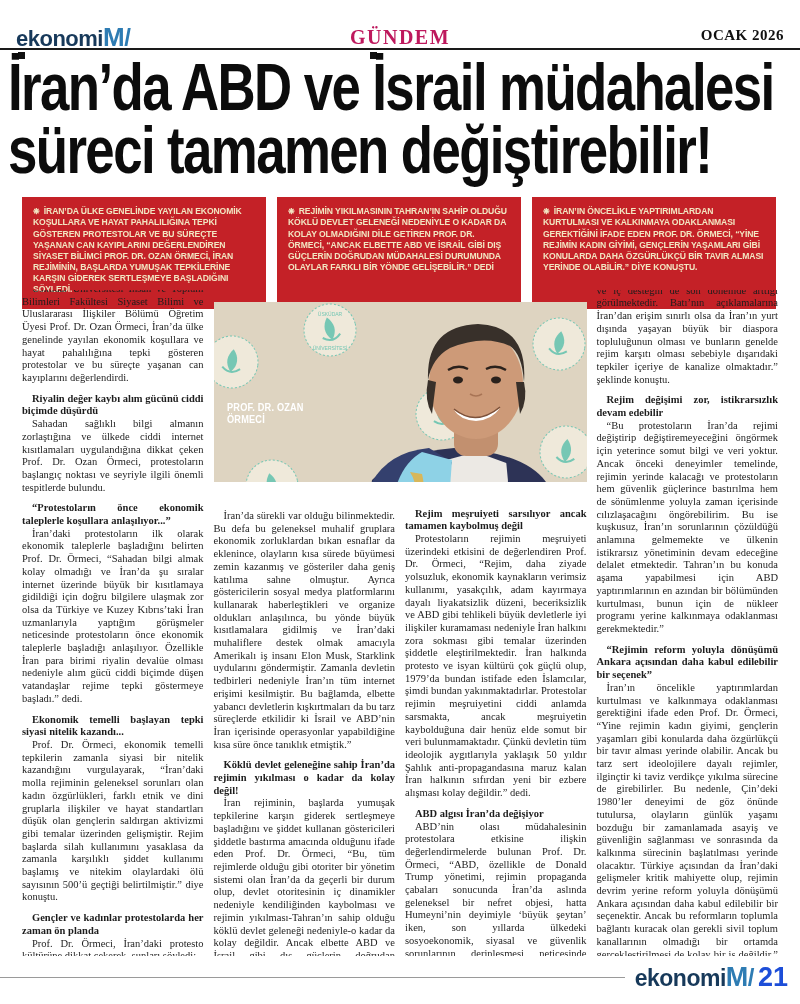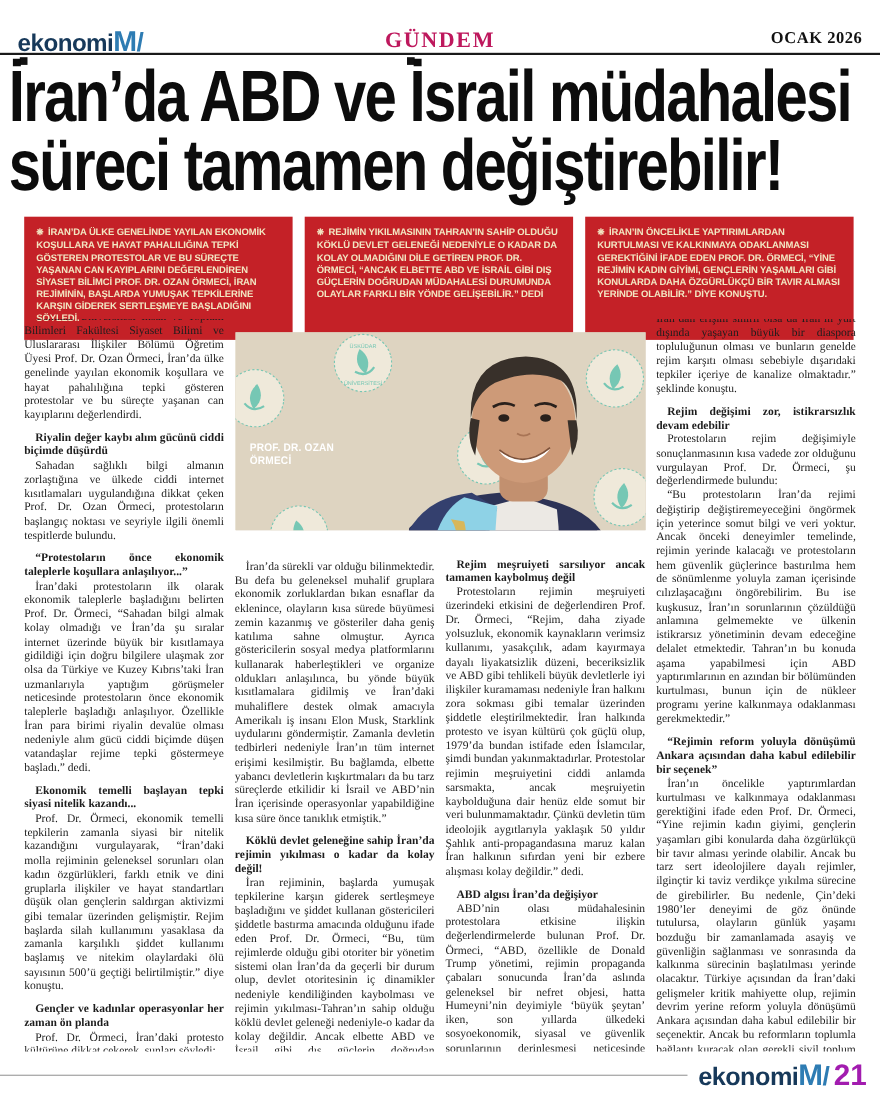--- a/index.html
+++ b/index.html
@@ -45,21 +45,21 @@
   .photo svg{display:block;}
   .photo-caption{position:absolute;left:13px;bottom:56px;color:#fff;
     font-family:"Liberation Sans",sans-serif;font-weight:700;font-size:10px;line-height:1.2;
     letter-spacing:.2px;transform:scaleX(.92);transform-origin:0 50%;}
   
   .footer{position:absolute;left:0;top:962px;width:788px;display:flex;align-items:center;}
   .footer-rule{flex:1;height:1px;background:#9a9a9a;margin-right:10px;}
   .footer .brand .bmain{font-size:23px;}
   .footer .brand .bM{font-size:27px;}
   .page-number{font-family:"Liberation Sans",sans-serif;font-weight:700;font-size:27px;
-    color:#a21caf;margin-left:4px;}
+    color:#1d4ed8;margin-left:4px;}
 </style>
 </head>
 <body>
 
 <div class="page">
 
   <div class="masthead">
     <div class="brand"><span class="bmain">ekonomi</span><span class="bM">M</span><span class="bslash">/</span></div>
     <div class="section-title">GÜNDEM</div>
     <div class="issue-date">OCAK 2026</div>
@@ -81,38 +81,37 @@
 
   <div class="cols">
     <div class="col">
         <div class="para">Üsküdar Üniversitesi İnsan ve Toplum Bilimleri Fakültesi Siyaset Bilimi ve Uluslararası İlişkiler Bölümü Öğretim Üyesi Prof. Dr. Ozan Örmeci, İran’da ülke genelinde yayılan ekonomik koşullara ve hayat pahalılığına tepki gösteren protestolar ve bu süreçte yaşanan can kayıplarını değerlendirdi.</div>
         <div class="subhead">Riyalin değer kaybı alım gücünü ciddi biçimde düşürdü</div>
         <div class="para">Sahadan sağlıklı bilgi almanın zorlaştığına ve ülkede ciddi internet kısıtlamaları uygulandığına dikkat çeken Prof. Dr. Ozan Örmeci, protestoların başlangıç noktası ve seyriyle ilgili önemli tespitlerde bulundu.</div>
         <div class="subhead">“Protestoların önce ekonomik taleplerle koşullara anlaşılıyor...”</div>
         <div class="para">İran’daki protestoların ilk olarak ekonomik taleplerle başladığını belirten Prof. Dr. Örmeci, “Sahadan bilgi almak kolay olmadığı ve İran’da şu sıralar internet üzerinde büyük bir kısıtlamaya gidildiği için doğru bilgilere ulaşmak zor olsa da Türkiye ve Kuzey Kıbrıs’taki İran uzmanlarıyla yaptığım görüşmeler neticesinde protestoların önce ekonomik taleplerle başladığı anlaşılıyor. Özellikle İran para birimi riyalin devalüe olması nedeniyle alım gücü ciddi biçimde düşen vatandaşlar rejime tepki göstermeye başladı.” dedi.</div>
         <div class="subhead">Ekonomik temelli başlayan tepki siyasi nitelik kazandı...</div>
         <div class="para">Prof. Dr. Örmeci, ekonomik temelli tepkilerin zamanla siyasi bir nitelik kazandığını vurgulayarak, “İran’daki molla rejiminin geleneksel sorunları olan kadın özgürlükleri, farklı etnik ve dini gruplarla ilişkiler ve hayat standartları düşük olan gençlerin saldırgan aktivizmi gibi temalar üzerinden gelişmiştir. Rejim başlarda silah kullanımını yasaklasa da zamanla karşılıklı şiddet kullanımı başlamış ve nitekim olaylardaki ölü sayısının 500’ü geçtiği belirtilmiştir.” diye konuştu.</div>
-        <div class="subhead">Gençler ve kadınlar operasyonlar her zaman ön planda</div>
+        <div class="subhead">Gençler ve kadınlar protestolarda her zaman ön planda</div>
         <div class="para">Prof. Dr. Örmeci, İran’daki protesto kültürüne dikkat çekerek, şunları söyledi:</div>
       </div>
     <div class="col pad-photo">
         <div class="para">İran’da sürekli var olduğu bilinmektedir. Bu defa bu geleneksel muhalif gruplara ekonomik zorluklardan bıkan esnaflar da eklenince, olayların kısa sürede büyümesi zemin kazanmış ve gösteriler daha geniş katılıma sahne olmuştur. Ayrıca göstericilerin sosyal medya platformlarını kullanarak haberleştikleri ve organize oldukları anlaşılınca, bu yönde büyük kısıtlamalara gidilmiş ve İran’daki muhaliflere destek olmak amacıyla Amerikalı iş insanı Elon Musk, Starklink uydularını göndermiştir. Zamanla devletin tedbirleri nedeniyle İran’ın tüm internet erişimi kesilmiştir. Bu bağlamda, elbette yabancı devletlerin kışkırtmaları da bu tarz süreçlerde etkilidir ki İsrail ve ABD’nin İran içerisinde operasyonlar yapabildiğine kısa süre önce tanıklık etmiştik.”</div>
         <div class="subhead">Köklü devlet geleneğine sahip İran’da rejimin yıkılması o kadar da kolay değil!</div>
         <div class="para">İran rejiminin, başlarda yumuşak tepkilerine karşın giderek sertleşmeye başladığını ve şiddet kullanan göstericileri şiddetle bastırma amacında olduğunu ifade eden Prof. Dr. Örmeci, “Bu, tüm rejimlerde olduğu gibi otoriter bir yönetim sistemi olan İran’da da geçerli bir durum olup, devlet otoritesinin iç dinamikler nedeniyle kendiliğinden kaybolması ve rejimin yıkılması-Tahran’ın sahip olduğu köklü devlet geleneği nedeniyle-o kadar da kolay değildir. Ancak elbette ABD ve İsrail gibi dış güçlerin doğrudan müdahalesi durumunda olaylar farklı bir yönde gelişebilir.” ifadesinde bulundu.</div>
       </div>
     <div class="col pad-photo">
         <div class="subhead">Rejim meşruiyeti sarsılıyor ancak tamamen kaybolmuş değil</div>
         <div class="para">Protestoların rejimin meşruiyeti üzerindeki etkisini de değerlendiren Prof. Dr. Örmeci, “Rejim, daha ziyade yolsuzluk, ekonomik kaynakların verimsiz kullanımı, yasakçılık, adam kayırmaya dayalı liyakatsizlik düzeni, beceriksizlik ve ABD gibi tehlikeli büyük devletlerle iyi ilişkiler kuramaması nedeniyle İran halkını zora sokması gibi temalar üzerinden şiddetle eleştirilmektedir. İran halkında protesto ve isyan kültürü çok güçlü olup, 1979’da bundan istifade eden İslamcılar, şimdi bundan yakınmaktadırlar. Protestolar rejimin meşruiyetini ciddi anlamda sarsmakta, ancak meşruiyetin kaybolduğuna dair henüz elde somut bir veri bulunmamaktadır. Çünkü devletin tüm ideolojik aygıtlarıyla yaklaşık 50 yıldır Şahlık anti-propagandasına maruz kalan İran halkının sıfırdan yeni bir ezbere alışması kolay değildir.” dedi.</div>
         <div class="subhead">ABD algısı İran’da değişiyor</div>
         <div class="para">ABD’nin olası müdahalesinin protestolara etkisine ilişkin değerlendirmelerde bulunan Prof. Dr. Örmeci, “ABD, özellikle de Donald Trump yönetimi, rejimin propaganda çabaları sonucunda İran’da aslında geleneksel bir nefret objesi, hatta Humeyni’nin deyimiyle ‘büyük şeytan’ iken, son yıllarda ülkedeki sosyoekonomik, siyasal ve güvenlik sorunlarının derinleşmesi neticesinde özellikle gençlerin sıcak baktığı bir dış güç haline gelmeye başlamıştır. Keza devrik Şah Pehle-</div>
       </div>
     <div class="col">
         <div class="para">vi’nin oğlu Rıza Pehlevi’ye verilen dış ve iç desteğin de son dönemde arttığı görülmektedir. Batı’nın açıklamalarına İran’dan erişim sınırlı olsa da İran’ın yurt dışında yaşayan büyük bir diaspora topluluğunun olması ve bunların genelde rejim karşıtı olması sebebiyle dışarıdaki tepkiler içeriye de kanalize olmaktadır.” şeklinde konuştu.</div>
         <div class="subhead">Rejim değişimi zor, istikrarsızlık devam edebilir</div>
-        <div class="para">Protestoların rejim değişimiyle sonuçlanmasının kısa vadede zor olduğunu vurgulayan Prof. Dr. Örmeci, şu değerlendirmede bulundu:</div>
         <div class="para">“Bu protestoların İran’da rejimi değiştirip değiştiremeyeceğini öngörmek için yeterince somut bilgi ve veri yoktur. Ancak önceki deneyimler temelinde, rejimin yerinde kalacağı ve protestoların hem güvenlik güçlerince bastırılma hem de sönümlenme yoluyla zaman içerisinde cılızlaşacağını öngörebilirim. Bu ise kuşkusuz, İran’ın sorunlarının çözüldüğü anlamına gelmemekte ve ülkenin istikrarsız yönetiminin devam edeceğine delalet etmektedir. Tahran’ın bu konuda aşama yapabilmesi için ABD yaptırımlarının en azından bir bölümünden kurtulması, bunun için de nükleer programı yerine kalkınmaya odaklanması gerekmektedir.”</div>
         <div class="subhead">“Rejimin reform yoluyla dönüşümü Ankara açısından daha kabul edilebilir bir seçenek”</div>
         <div class="para">İran’ın öncelikle yaptırımlardan kurtulması ve kalkınmaya odaklanması gerektiğini ifade eden Prof. Dr. Örmeci, “Yine rejimin kadın giyimi, gençlerin yaşamları gibi konularda daha özgürlükçü bir tavır alması yerinde olabilir. Ancak bu tarz sert ideolojilere dayalı rejimler, ilginçtir ki taviz verdikçe yıkılma sürecine de girebilirler. Bu nedenle, Çin’deki 1980’ler deneyimi de göz önünde tutulursa, olayların günlük yaşamı bozduğu bir zamanlamada asayiş ve güvenliğin sağlanması ve sonrasında da kalkınma sürecinin başlatılması yerinde olacaktır. Türkiye açısından da İran’daki gelişmeler kritik mahiyette olup, rejimin devrim yerine reform yoluyla dönüşümü Ankara açısından daha kabul edilebilir bir seçenektir. Ancak bu reformların toplumla bağlantı kuracak olan gerekli sivil toplum kanallarının olmadığı bir ortamda gerçekleştirilmesi de kolay bir iş değildir.” şeklinde sözlerini tamamladı.</div>
       </div>
   </div>
 
   <div class="photo">
     <svg width="373" height="242" viewBox="0 0 373 242" xmlns="http://www.w3.org/2000/svg">
       <defs>
         <g id="ulogo">

